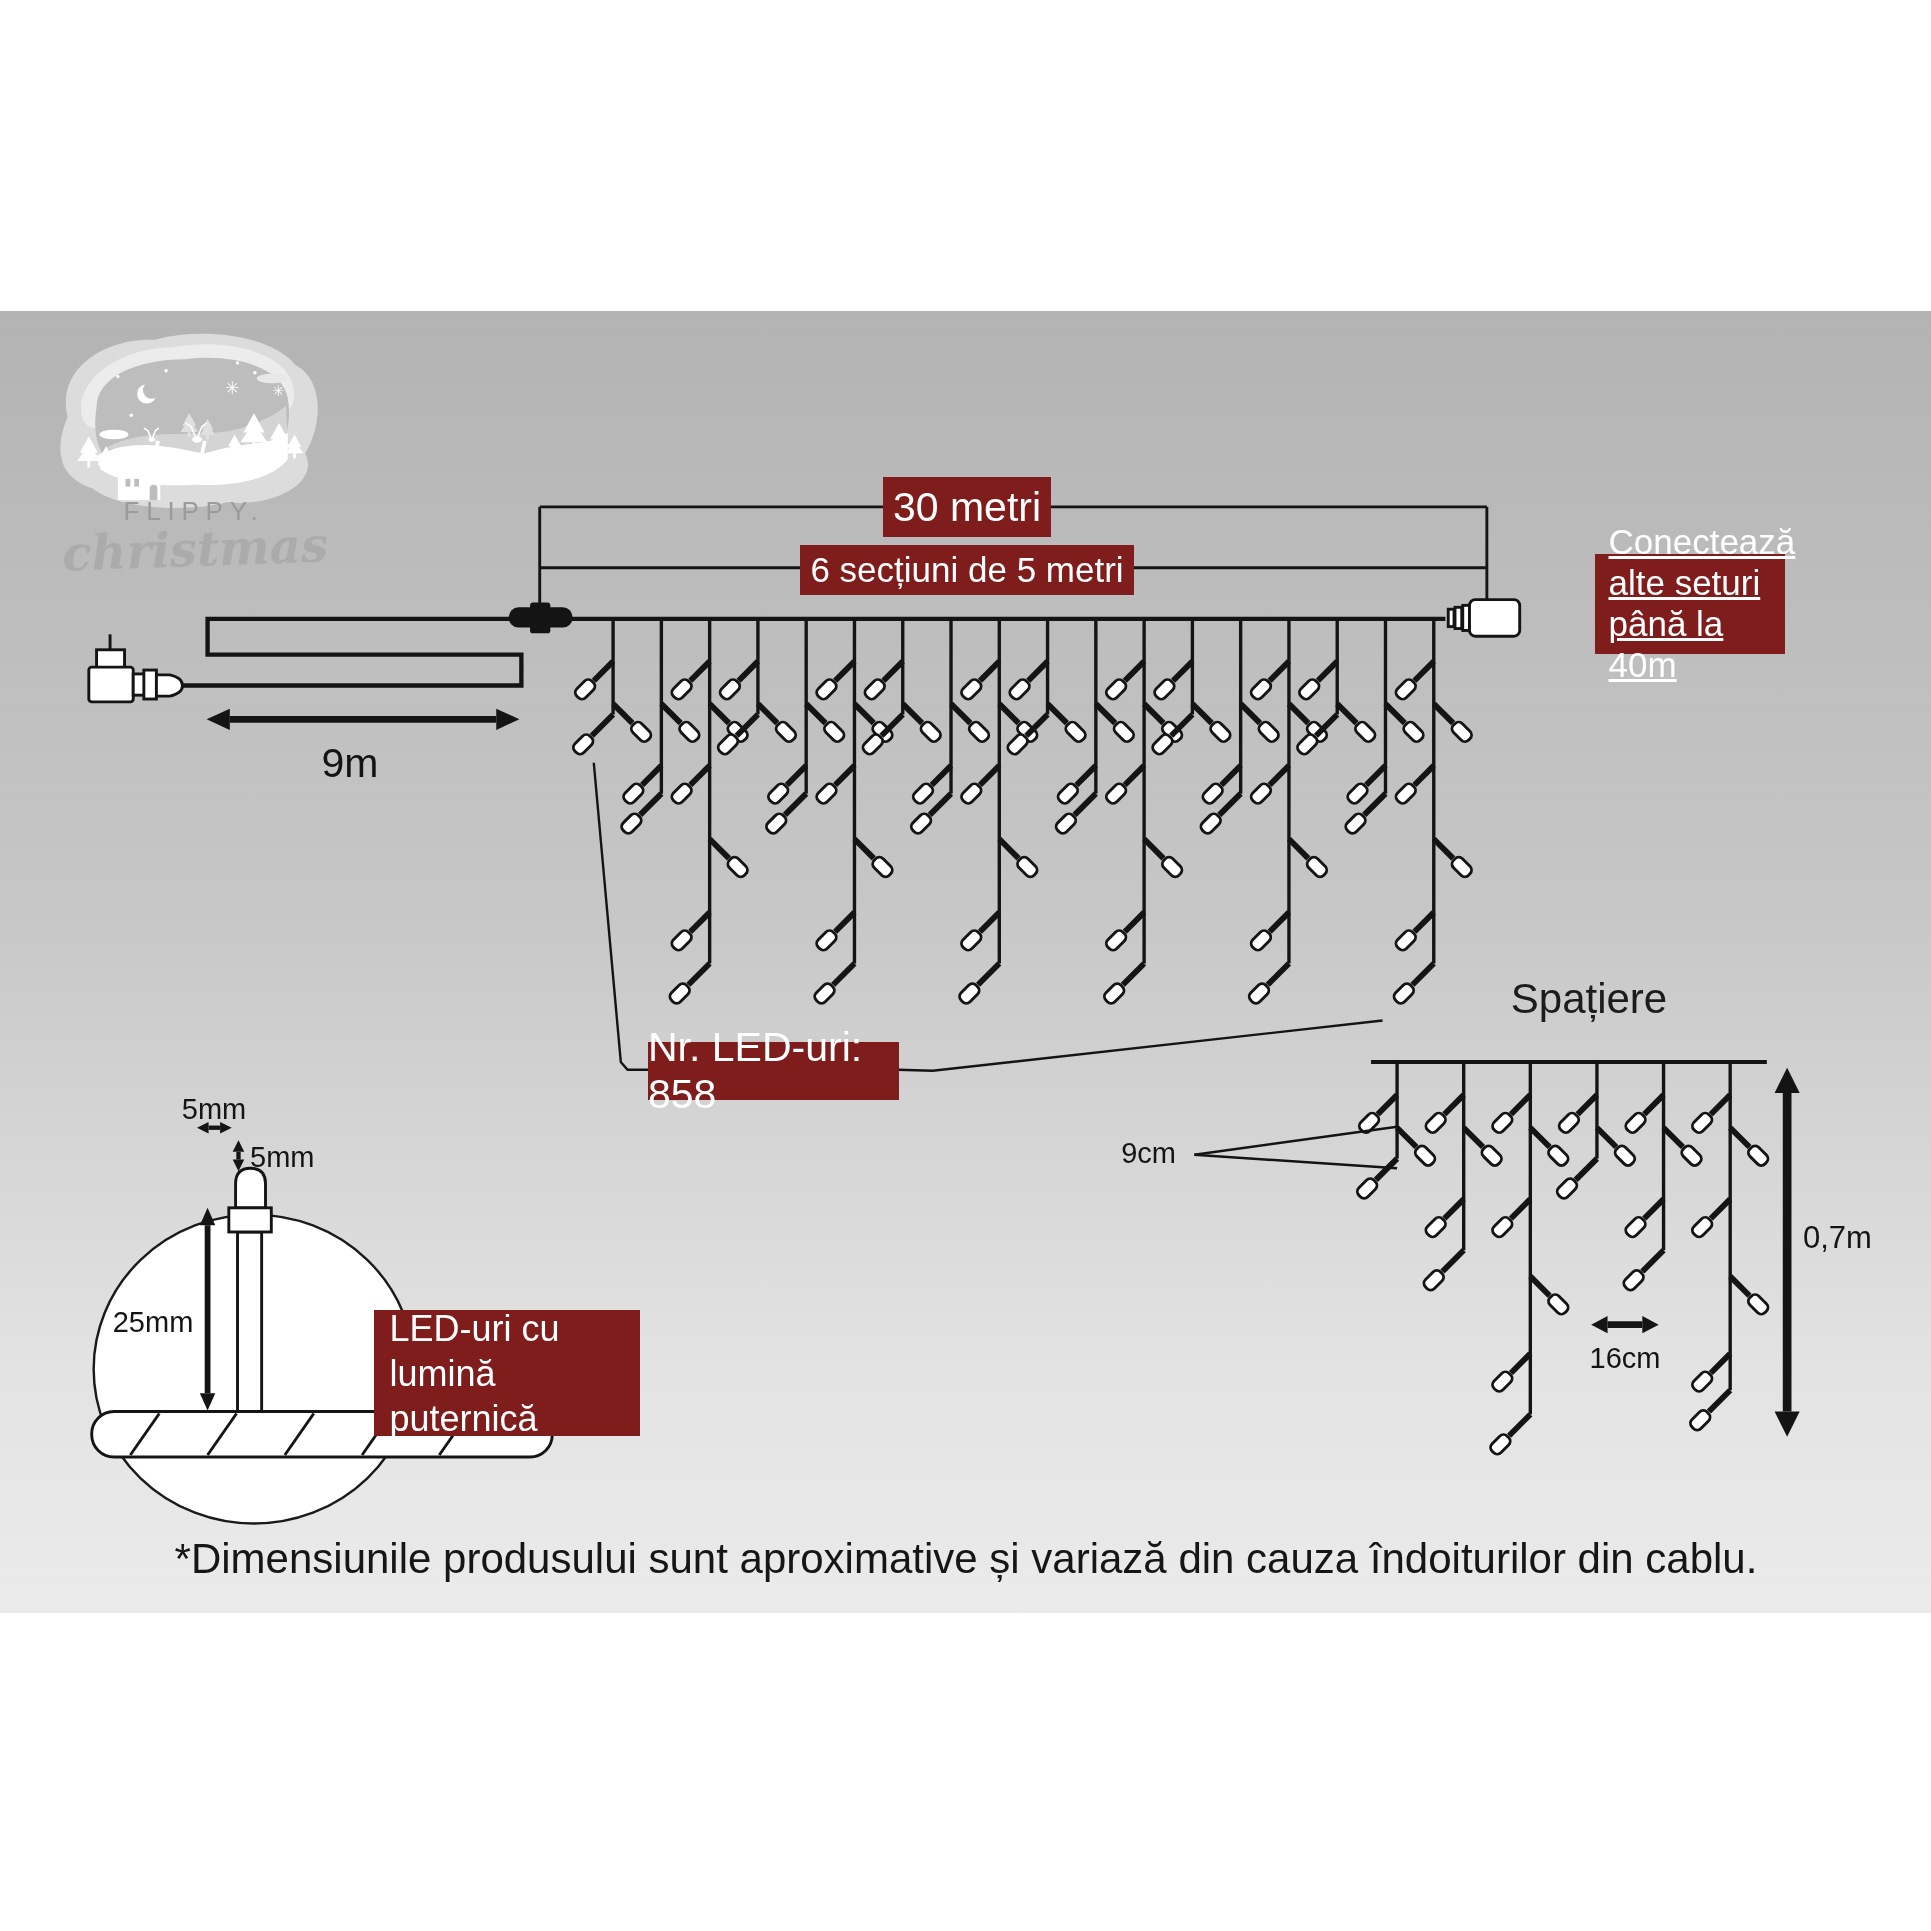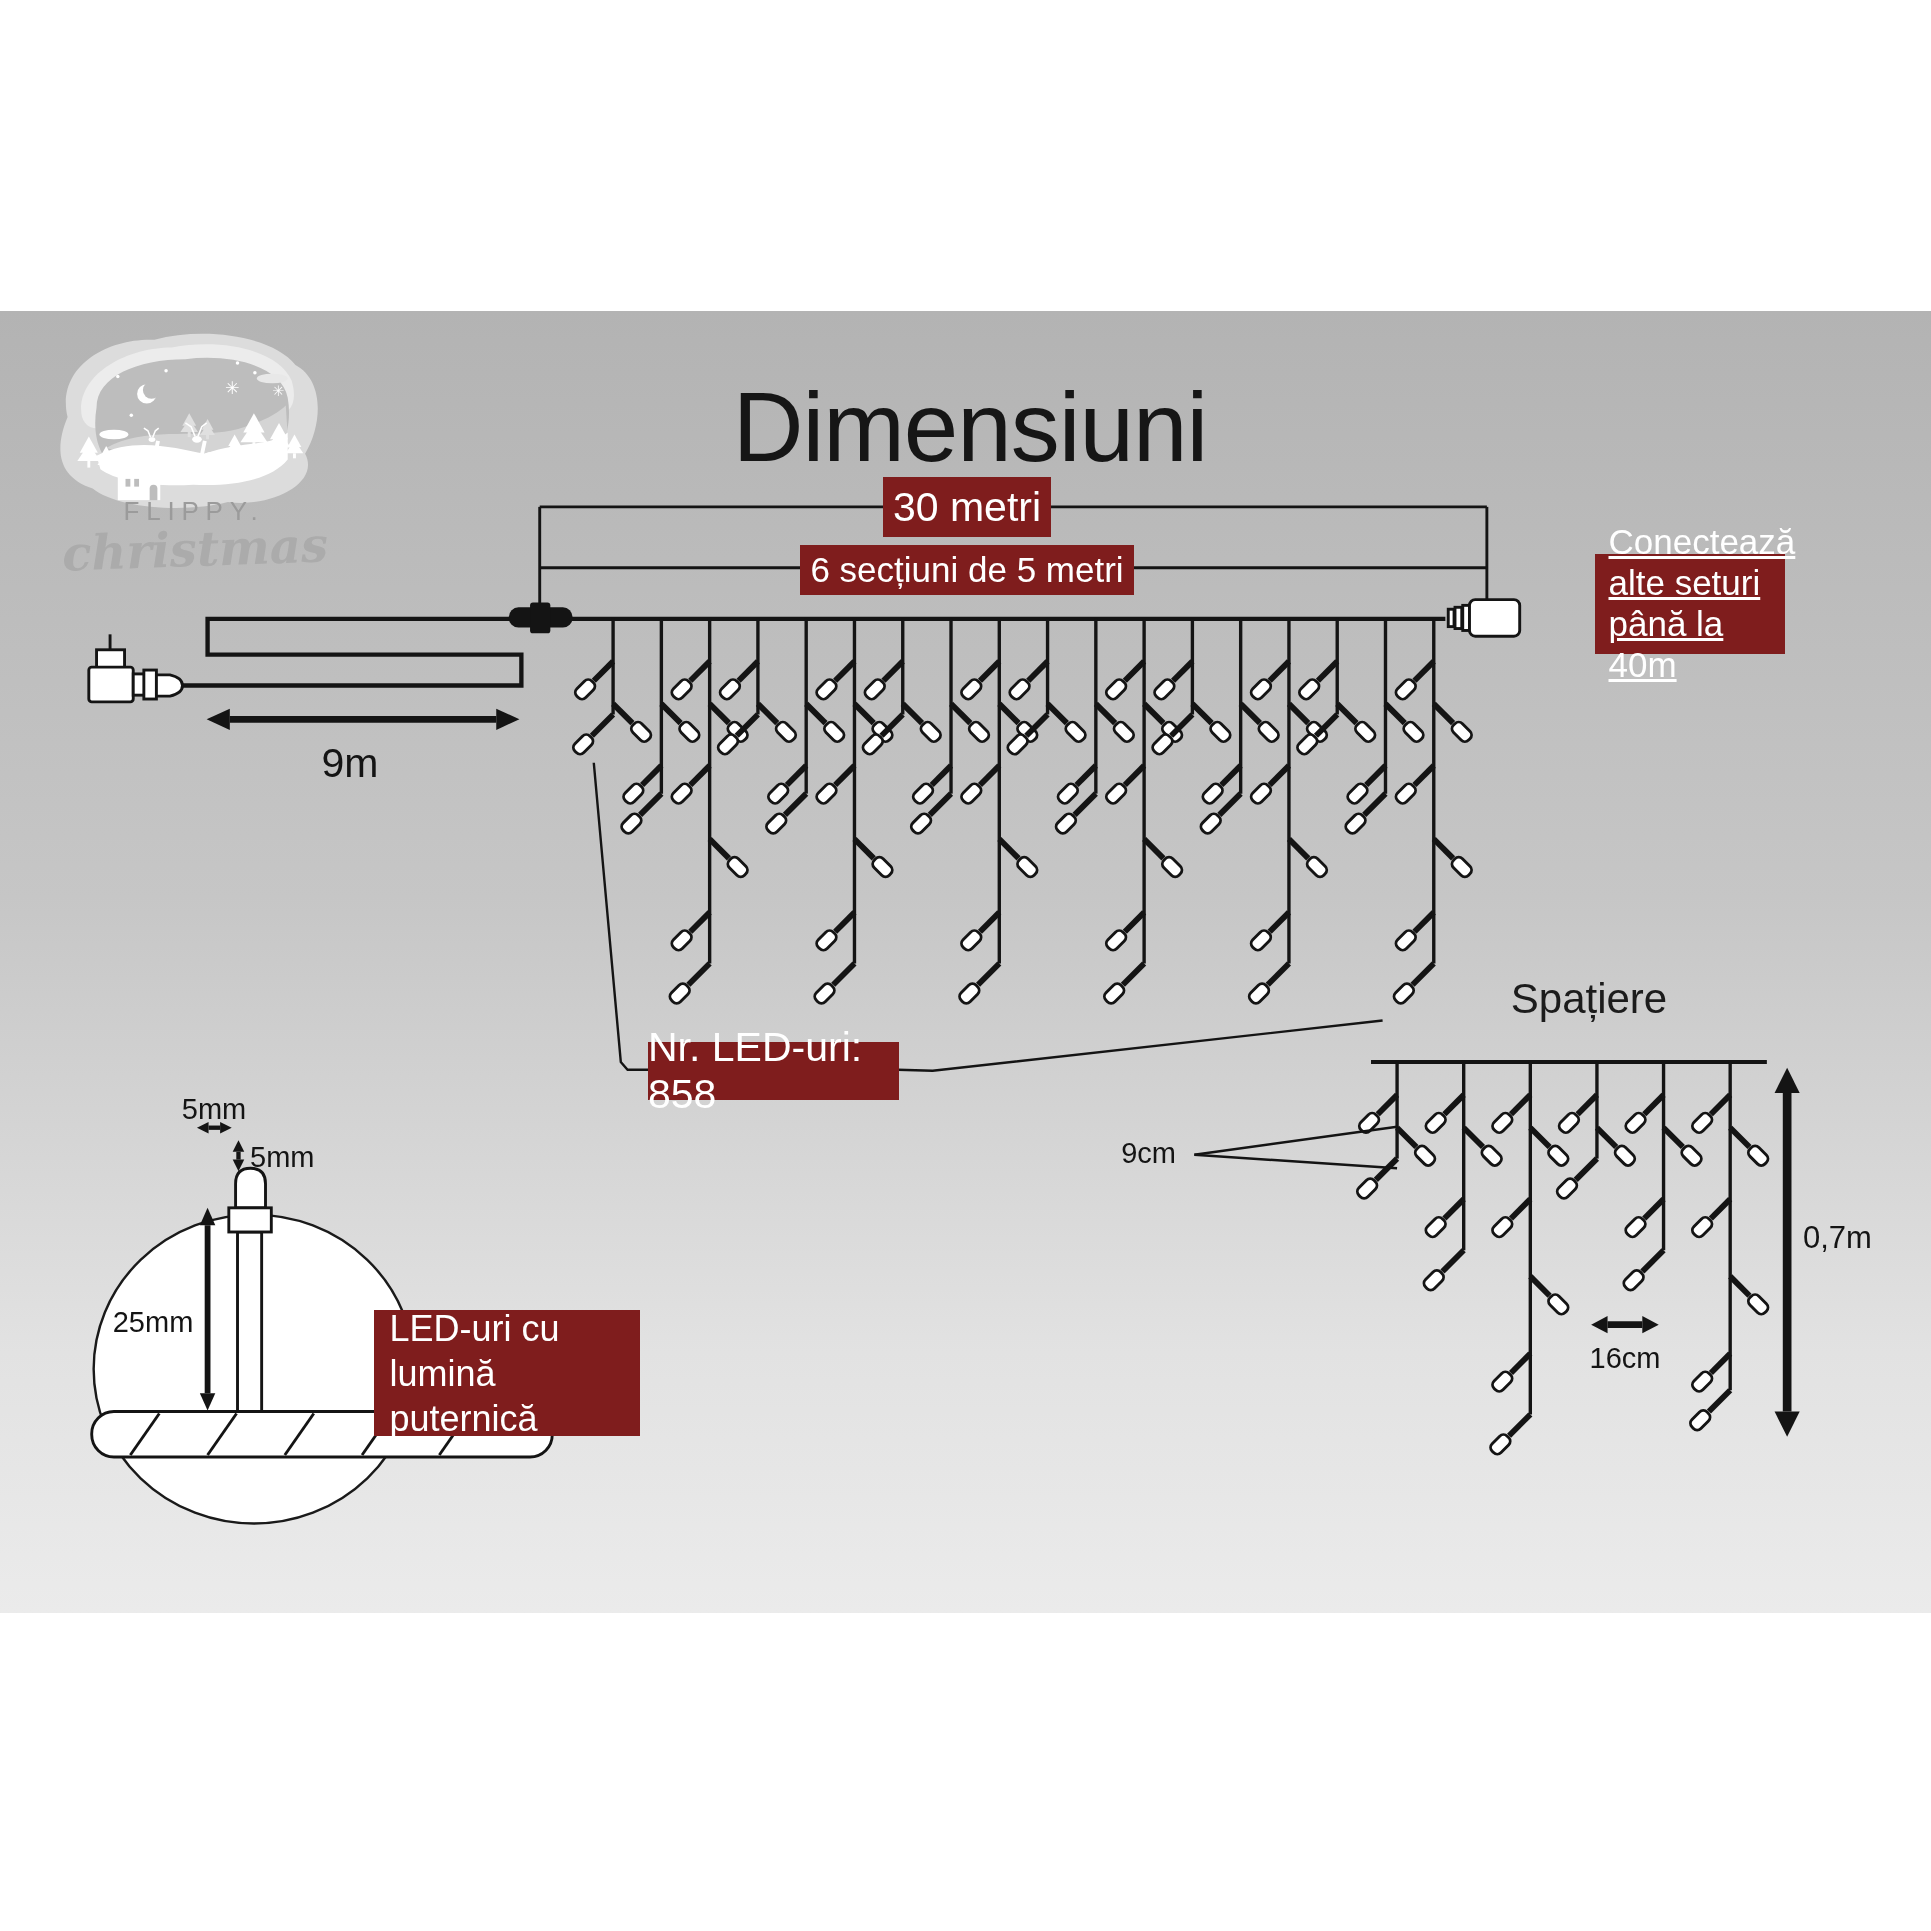--- a/index.html
+++ b/index.html
@@ -412,38 +412,38 @@
         <polygon points="240,1168 228,1174 228,1162" fill="#141414"></polygon>
         <polygon points="204,1168 216,1162 216,1174" fill="#141414"></polygon>
       </g>
       <g>
         <line x1="247" y1="1193" x2="247" y2="1201" stroke="#141414" stroke-width="4.5"></line>
         <polygon points="247,1213 241,1201 253,1201" fill="#141414"></polygon>
         <polygon points="247,1181 253,1193 241,1193" fill="#141414"></polygon>
       </g>
     </svg>
 
-  <div class="lbl ctr" id="title">Dimensiuni</div>
 
   <div class="blackbox" id="box-30">30 metri</div>
   <div class="blackbox" id="box-6">6 secțiuni de 5 metri</div>
   <div class="blackbox leftal" id="box-connect">Conectează
 alte seturi
 până la 40m</div>
   <div class="lbl ctr" id="lbl-3m">9m</div>
   <div class="blackbox" id="box-nrled">Nr. LED-uri: 858</div>
 
   <div class="lbl ctr" id="spatiere">Spațiere</div>
   <div class="lbl" id="lbl-9cm">9cm</div>
   <div class="lbl ctr" id="lbl-16cm">16cm</div>
   <div class="lbl" id="lbl-07m">0,7m</div>
 
   <div class="lbl ctr" id="lbl-5mm-w">5mm</div>
   <div class="lbl" id="lbl-5mm-h">5mm</div>
   <div class="lbl ctr" id="lbl-25mm">25mm</div>
   <div class="blackbox leftal" id="box-led">LED-uri cu lumină
 puternică</div>
 
+  <div class="lbl ctr" id="note">*Dimensiunile produsului sunt aproximative și variază din cauza îndoiturilor din cablu.</div>
 
   <div class="lbl ctr" id="logo-flippy">FLIPPY.</div>
   <div class="lbl" id="logo-christmas">christmas</div>
 </div>
 
 
 </body></html>

